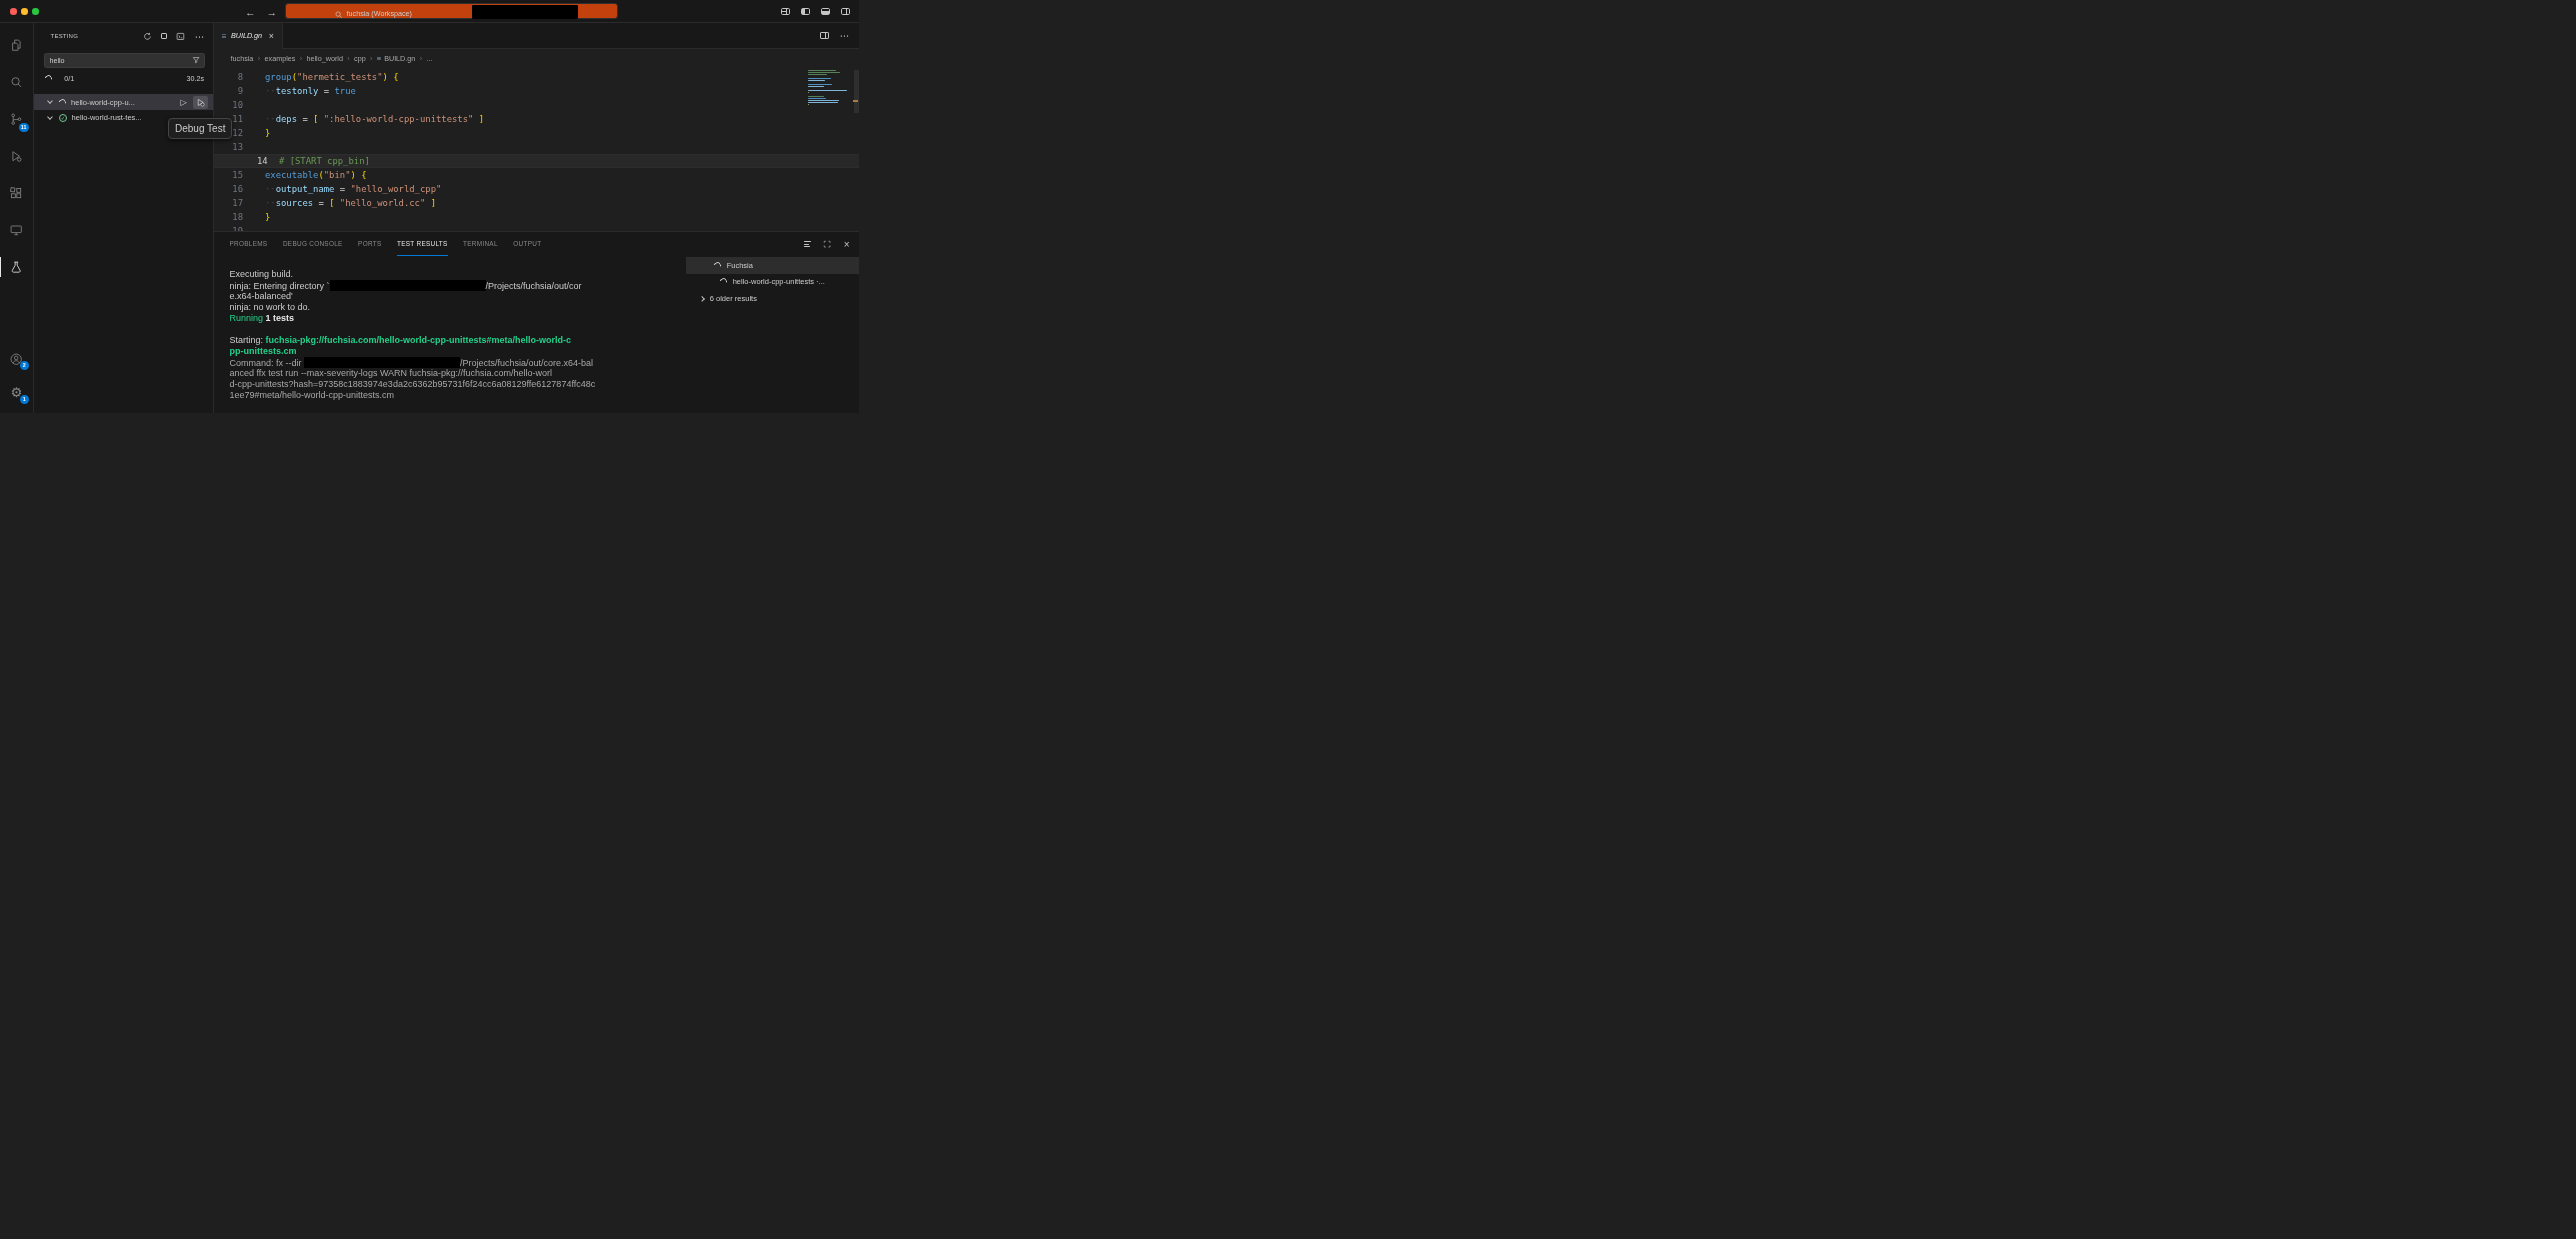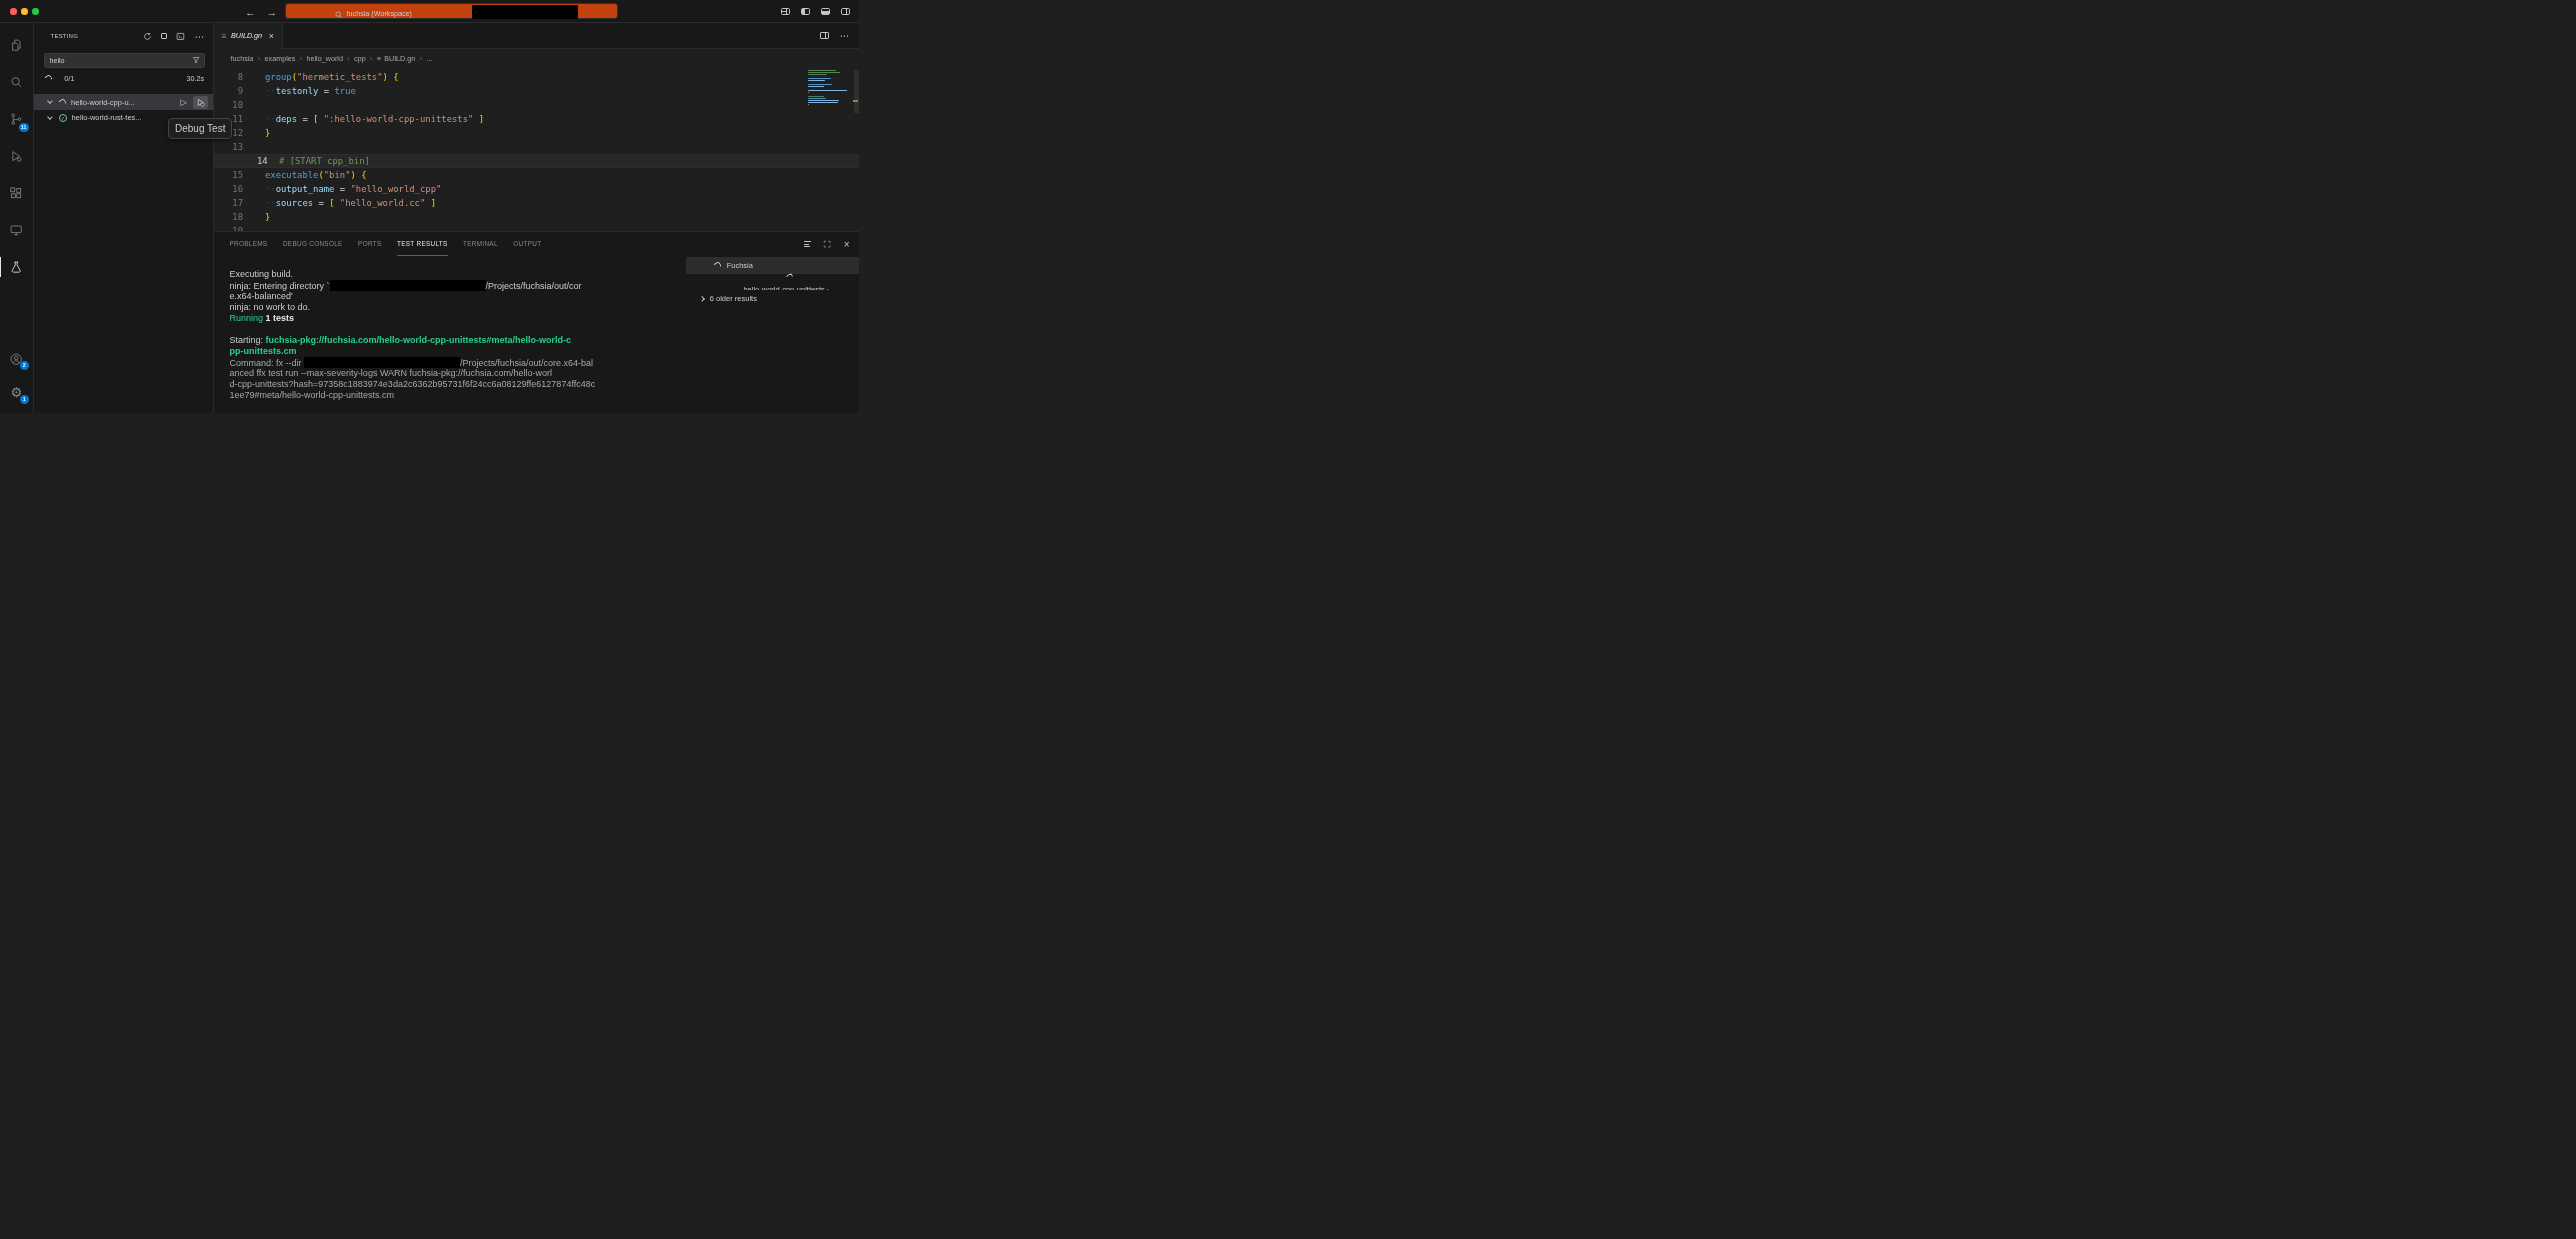--- a/index.html
+++ b/index.html
@@ -370,21 +370,21 @@
       <span class="close-glyph">×</span>
     </div>
   </div>
   <div class="panel-body">
     <div class="term"><div class="term-line"><span class="tm-t">Executing build.</span></div><div class="term-line"><span class="tm-t">ninja: Entering directory `</span><span class="redact" style="width: 156px;"></span><span class="tm-t">/Projects/fuchsia/out/cor</span></div><div class="term-line"><span class="tm-t">e.x64-balanced'</span></div><div class="term-line"><span class="tm-t">ninja: no work to do.</span></div><div class="term-line"><span class="tm-g">Running</span><span class="tm-t"> </span><span class="tm-b">1 tests</span></div><div class="term-line">&nbsp;</div><div class="term-line"><span class="tm-t">Starting: </span><span class="tm-gb">fuchsia-pkg://fuchsia.com/hello-world-cpp-unittests#meta/hello-world-c</span></div><div class="term-line"><span class="tm-gb">pp-unittests.cm</span></div><div class="term-line"><span class="tm-d">Command: fx --dir </span><span class="redact" style="width: 156px;"></span><span class="tm-d">/Projects/fuchsia/out/core.x64-bal</span></div><div class="term-line"><span class="tm-d">anced ffx test run --max-severity-logs WARN fuchsia-pkg://fuchsia.com/hello-worl</span></div><div class="term-line"><span class="tm-d">d-cpp-unittests?hash=97358c1883974e3da2c6362b95731f6f24cc6a08129ffe6127874ffc48c</span></div><div class="term-line"><span class="tm-d">1ee79#meta/hello-world-cpp-unittests.cm</span></div></div>
     <div class="results">
         <div class="res-row selected" style="padding-left: 28px;">
           <span class="spin"></span>
           <span class="res-label">Fuchsia</span>
         </div>
-        <div class="res-row" style="padding-left: 34px; flex-direction: column;">
+        <div class="res-row" style="padding-left: 34px;">
           <span class="spin"></span>
           <span class="res-label">hello-world-cpp-unittests ·...</span>
         </div>
         <div class="res-row" style="padding-left: 14.4px; text-align: right;">
           <span class="chev-r"></span>
           <span class="res-label">6 older results</span>
         </div>
       </div>
   </div>
 </div>

